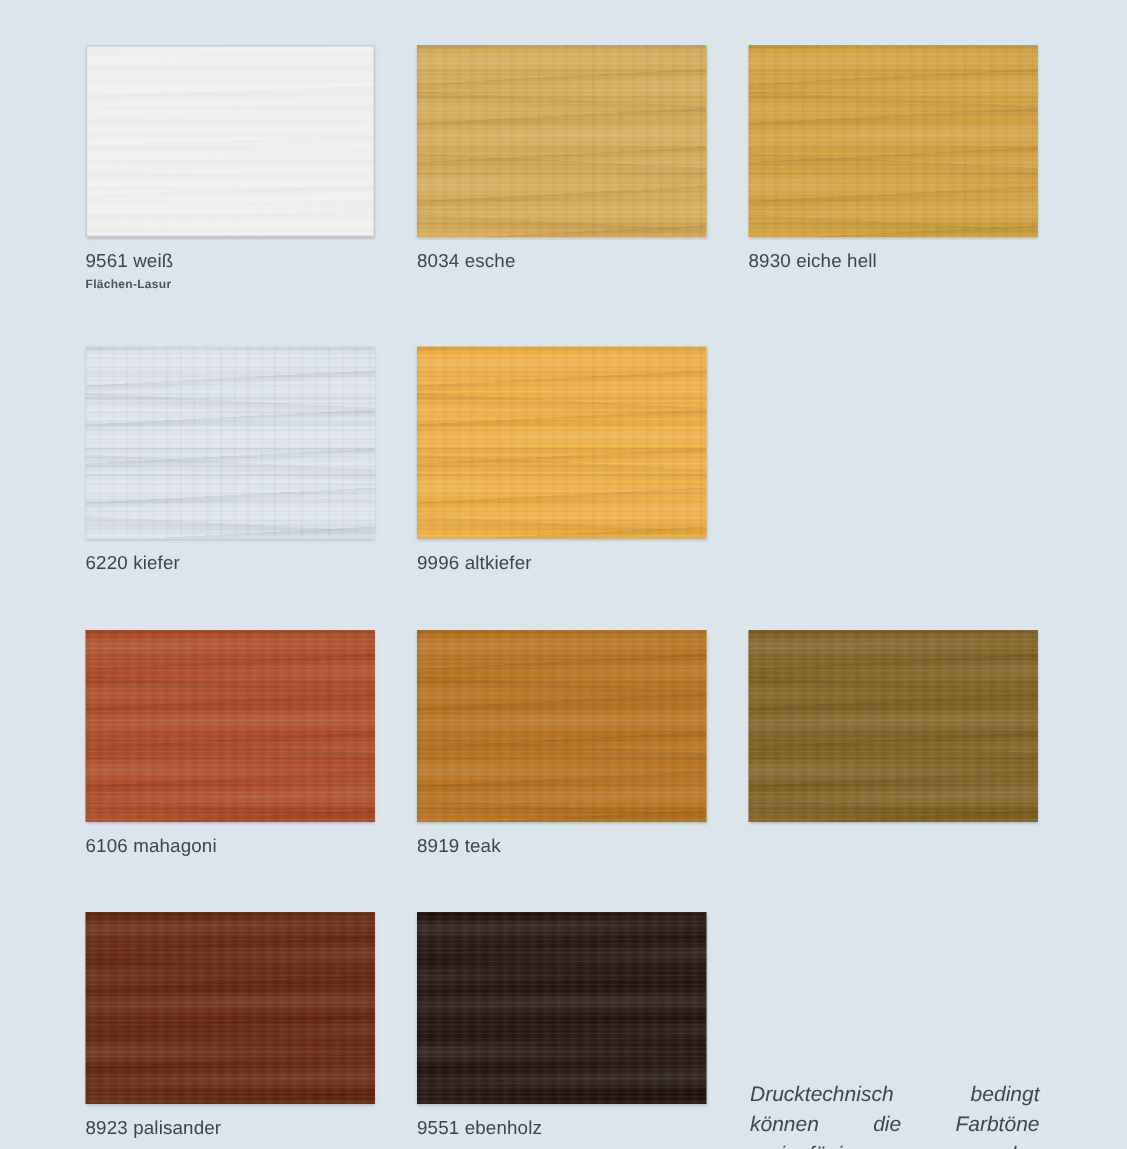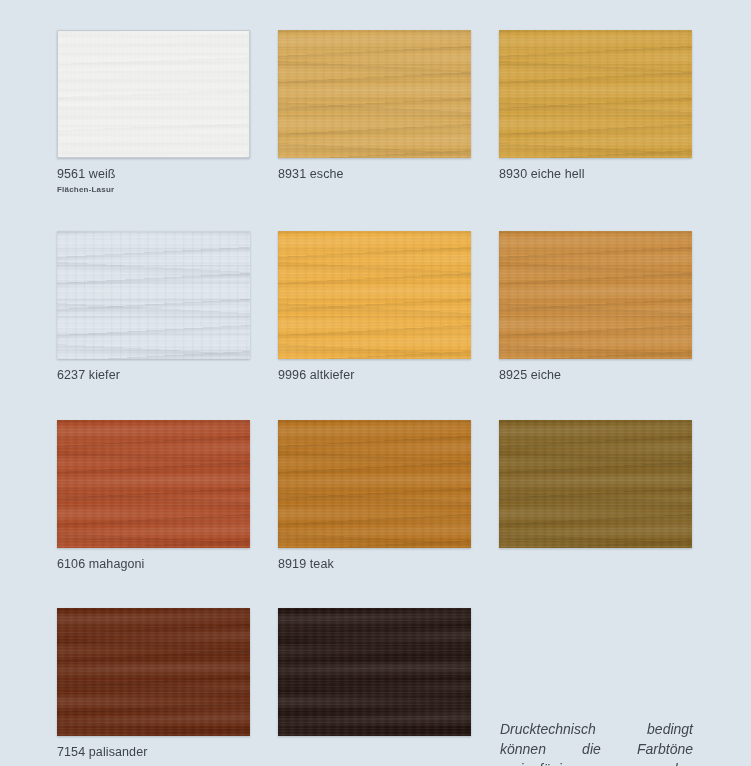--- a/index.html
+++ b/index.html
@@ -154,53 +154,46 @@
           <div class="grain g2"></div>
         </div>
         <div class="caption">9561 weiß</div>
         <div class="subcaption">Flächen-Lasur</div>
       </div>
       <div class="cell">
         <div class="swatch" style="background-color: rgb(214, 168, 84);">
           <div class="grain g1"></div>
           <div class="grain g2"></div>
         </div>
-        <div class="caption">8931 esche</div>
+        <div class="caption">8034 esche</div>
       </div>
       <div class="cell">
         <div class="swatch" style="background-color: rgb(210, 161, 60);">
           <div class="grain g1"></div>
           <div class="grain g2"></div>
         </div>
         <div class="caption">8930 eiche hell</div>
       </div>
     </div>
 
     <div class="row">
       <div class="cell">
         <div class="swatch">
           <div class="grain g1"></div>
           <div class="grain g2"></div>
         </div>
-        <div class="caption">6237 kiefer</div>
+        <div class="caption">6220 kiefer</div>
       </div>
       <div class="cell">
         <div class="swatch" style="background-color: rgb(238, 174, 63);">
           <div class="grain g1"></div>
           <div class="grain g2"></div>
         </div>
         <div class="caption">9996 altkiefer</div>
       </div>
-      <div class="cell">
-        <div class="swatch" style="background-color: rgb(200, 137, 58);">
-          <div class="grain g1"></div>
-          <div class="grain g2"></div>
-        </div>
-        <div class="caption">8925 eiche</div>
-      </div>
     </div>
 
     <div class="row">
       <div class="cell">
         <div class="swatch" style="background-color: rgb(171, 71, 34);">
           <div class="grain g1"></div>
           <div class="grain g2"></div>
         </div>
         <div class="caption">6106 mahagoni</div>
       </div>
@@ -218,27 +211,28 @@
         </div>
       </div>
     </div>
 
     <div class="row">
       <div class="cell">
         <div class="swatch" style="background-color: rgb(98, 35, 10);">
           <div class="grain g1"></div>
           <div class="grain g2"></div>
         </div>
-        <div class="caption">7154 palisander</div>
+        <div class="caption">8923 palisander</div>
       </div>
       <div class="cell">
         <div class="swatch" style="background-color: rgb(30, 15, 10);">
           <div class="grain g1"></div>
           <div class="grain g2"></div>
         </div>
+        <div class="caption">9551 ebenholz</div>
       </div>
       <div class="cell empty">
         <div class="swatch"></div>
         <div class="caption"></div>
       </div>
     </div>
 
   </div>
 
   <div class="disclaimer">Drucktechnisch bedingt können die Farbtöne geringfügig von den Originaltönen abweichen.</div>

